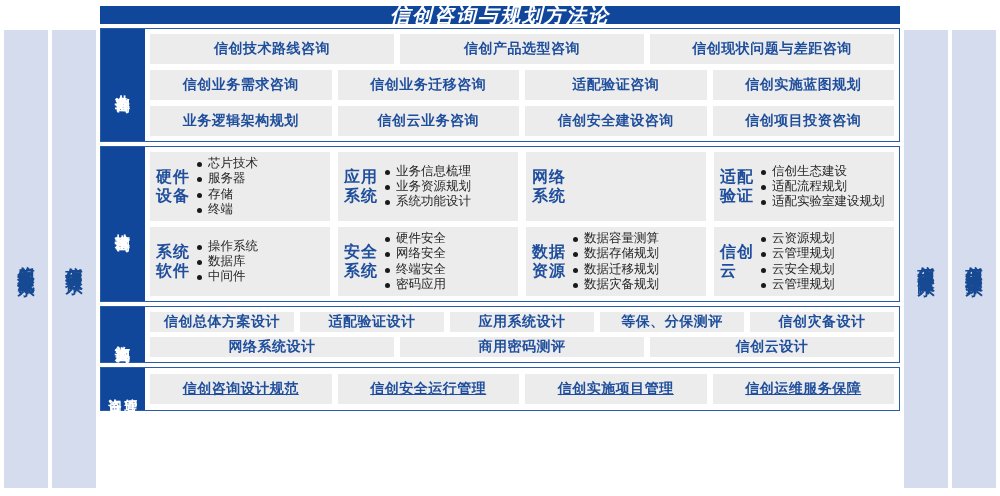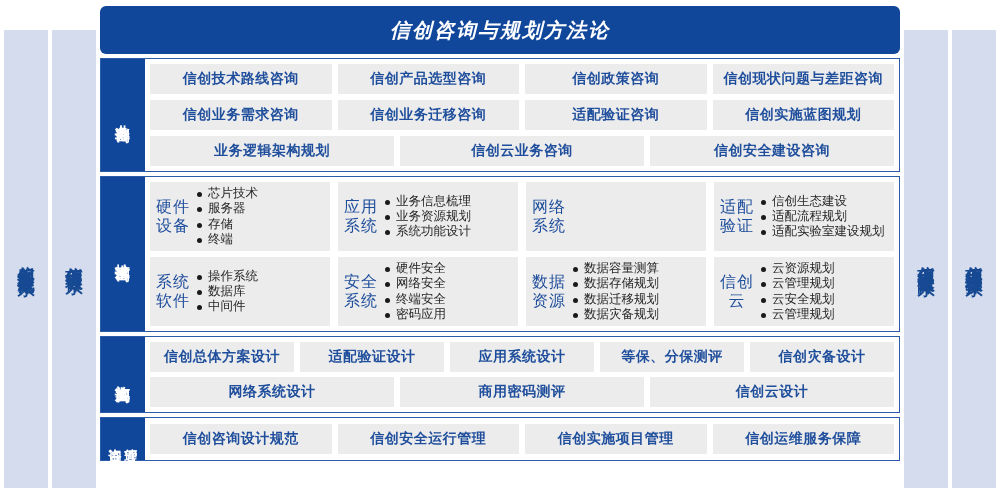--- a/index.html
+++ b/index.html
@@ -35,24 +35,23 @@
   
   .center{
     flex:1 1 auto;display:flex;flex-direction:column;gap:4px;min-width:0;
   }
 
   .title-bar{
     background:#11479b;
     color:#ffffff;
     font-size:20px;font-weight:bold;
     letter-spacing:2px;
-    height:48px;
+    height:18px;
     display:flex;align-items:center;justify-content:center;
     font-style:italic;
-    border-radius:6px;
   }
 
   
   .section{
     display:flex;align-items:stretch;
     border:1.5px solid #2a5caa;
     background:#ffffff;
     box-sizing:border-box;
   }
   .sec-label{
@@ -103,23 +102,23 @@
     flex:1 1 0;min-width:0;
     background:#ececec;
     display:flex;align-items:center;
     padding:4px 6px;
     box-sizing:border-box;
     gap:6px;
   }
   .card-title{
     flex:0 0 auto;
     color:#1f4e9c;
-    font-size:16px;font-weight:normal;
+    font-size:16px;font-weight:bold;
     line-height:1.15;
-    text-align:center;
+    text-align:left;
     white-space:pre-line;
     letter-spacing:1px;
   }
   .card-list{
     flex:1 1 auto;min-width:0;
     display:flex;flex-direction:column;
     justify-content:center;
     gap:0px;
   }
   .card-list li{
@@ -132,23 +131,23 @@
   }
   .card-list{margin:0;padding:0;}
   .card-list li:before{
     content:"";
     position:absolute;left:1px;top:6px;
     width:5px;height:5px;border-radius:50%;
     background:#1a1a1a;
   }
 
   
-  #sec-impl .chip{height:30px;font-family:Liberation Serif, serif;}
-  
-  #sec-mgmt .chip{height:30px;font-size:14px;}
+  #sec-impl .chip{height:20px;font-family:Liberation Serif, serif;}
+  
+  #sec-mgmt .chip{height:30px;font-size:14px;text-decoration:underline;}
   #sec-mgmt .sec-body{padding:6px 5px;}
 </style>
 </head>
 <body>
 
 <div id="root">
 
   <div class="pillar">
     <span class="pillar-text">信创服务标准规范体系</span>
   </div>
@@ -161,33 +160,33 @@
     <div class="title-bar">信创咨询与规划方法论</div>
 
     <div class="section" id="sec-business">
       <div class="sec-label">
         <span class="vtext">业务咨询</span>
       </div>
       <div class="sec-body">
         <div class="row">
           <div class="chip">信创技术路线咨询</div>
           <div class="chip">信创产品选型咨询</div>
-          <div class="chip">信创政策咨询</div>
           <div class="chip">信创现状问题与差距咨询</div>
         </div>
         <div class="row">
           <div class="chip">信创业务需求咨询</div>
           <div class="chip">信创业务迁移咨询</div>
           <div class="chip">适配验证咨询</div>
           <div class="chip">信创实施蓝图规划</div>
         </div>
         <div class="row">
           <div class="chip">业务逻辑架构规划</div>
           <div class="chip">信创云业务咨询</div>
           <div class="chip">信创安全建设咨询</div>
+          <div class="chip">信创项目投资咨询</div>
         </div>
       </div>
     </div>
 
     <div class="section" id="sec-tech">
       <div class="sec-label">
         <span class="vtext">技术咨询</span>
       </div>
       <div class="sec-body">
 

